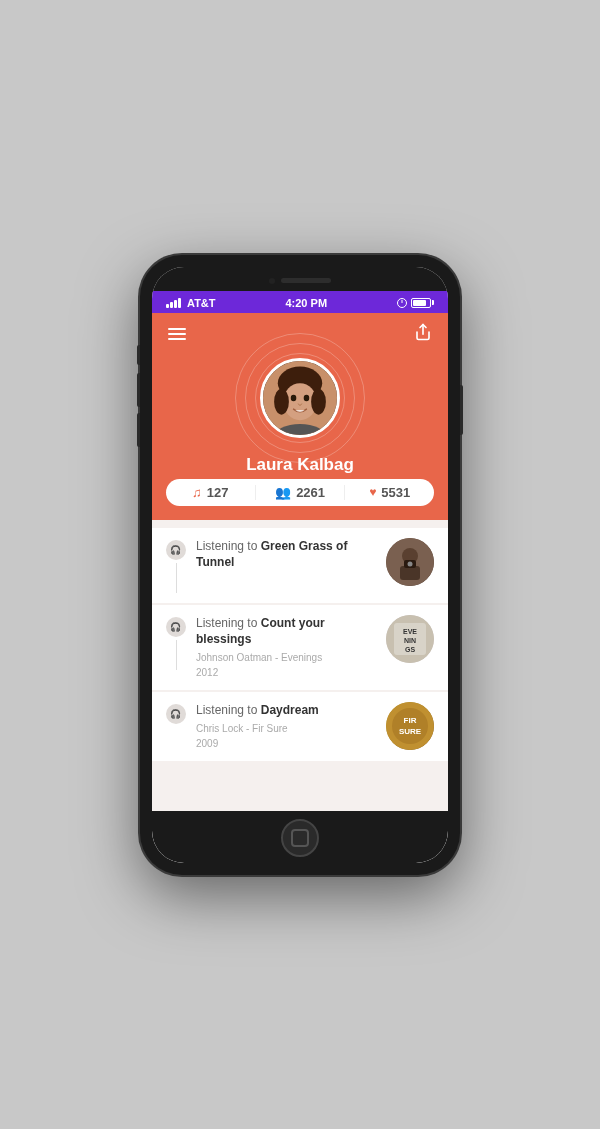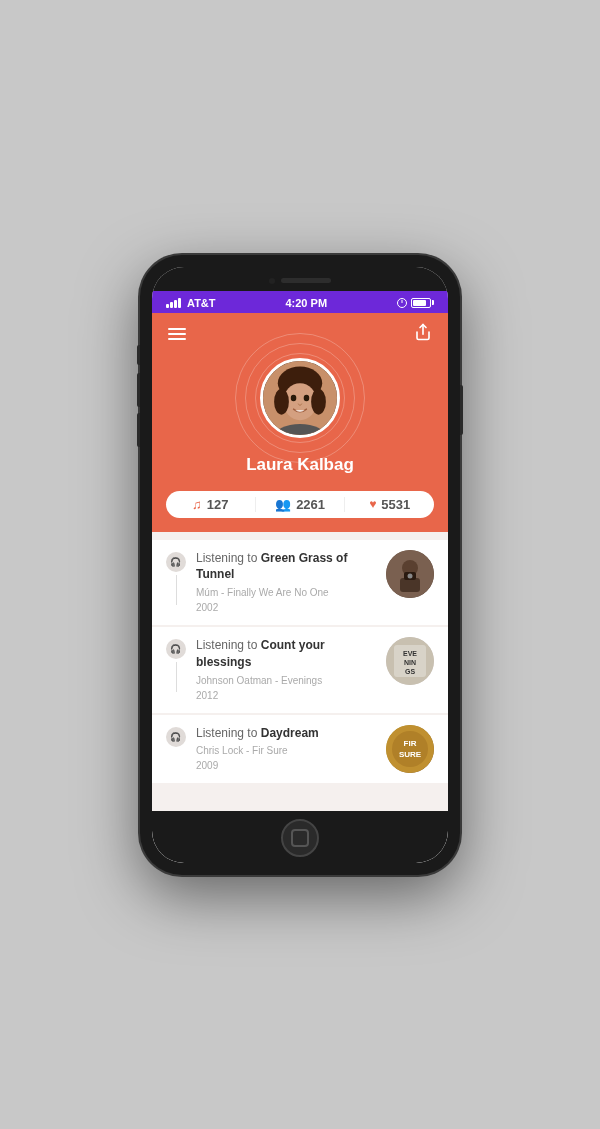--- a/index.html
+++ b/index.html
@@ -228,21 +228,21 @@
     .face-svg {
       width: 100%;
       height: 100%;
     }
 
     .profile-name {
       text-align: center;
       color: white;
       font-size: 17px;
       font-weight: 600;
-      margin-bottom: 16px;
+      margin-bottom: 4px;
     }
 
     .profile-bio {
       text-align: center;
       color: rgba(255,255,255,0.85);
       font-size: 10px;
       margin-bottom: 14px;
     }
 
     
@@ -535,24 +535,20 @@
 
         <div class="feed-item">
           <div class="feed-item-left">
             <div class="headphone-dot">🎧</div>
             <div class="feed-line"></div>
           </div>
           <div class="feed-content">
             <div class="feed-text">
               <span>Listening to </span><strong>Green Grass of Tunnel</strong>
             </div>
-            <div class="feed-meta">
-              <span>Múm - Finally We Are No One</span><br>
-              <span>2002</span>
-            </div>
           </div>
           <div class="feed-thumb thumb-1">
 
             <svg viewBox="0 0 48 48" width="48" height="48">
               <rect width="48" height="48" fill="#7a6050" rx="24"></rect>
               <circle cx="24" cy="18" r="8" fill="#5a4030"></circle>
               <rect x="14" y="28" width="20" height="14" rx="3" fill="#4a3528"></rect>
 
               <rect x="18" y="22" width="12" height="8" rx="2" fill="#2a1a10"></rect>
               <circle cx="24" cy="26" r="2.5" fill="#888"></circle>

